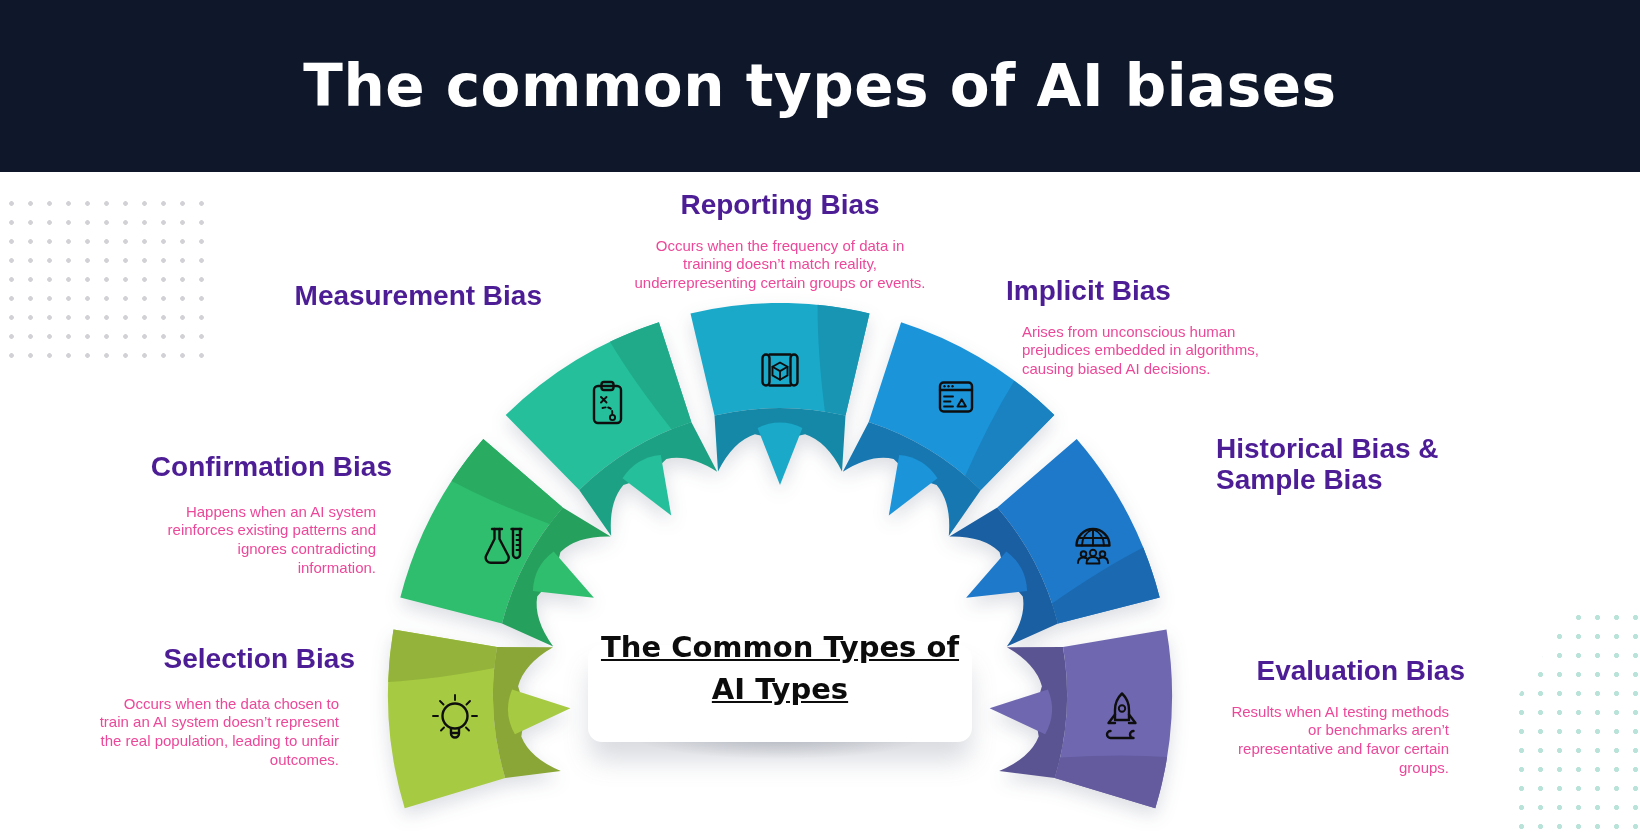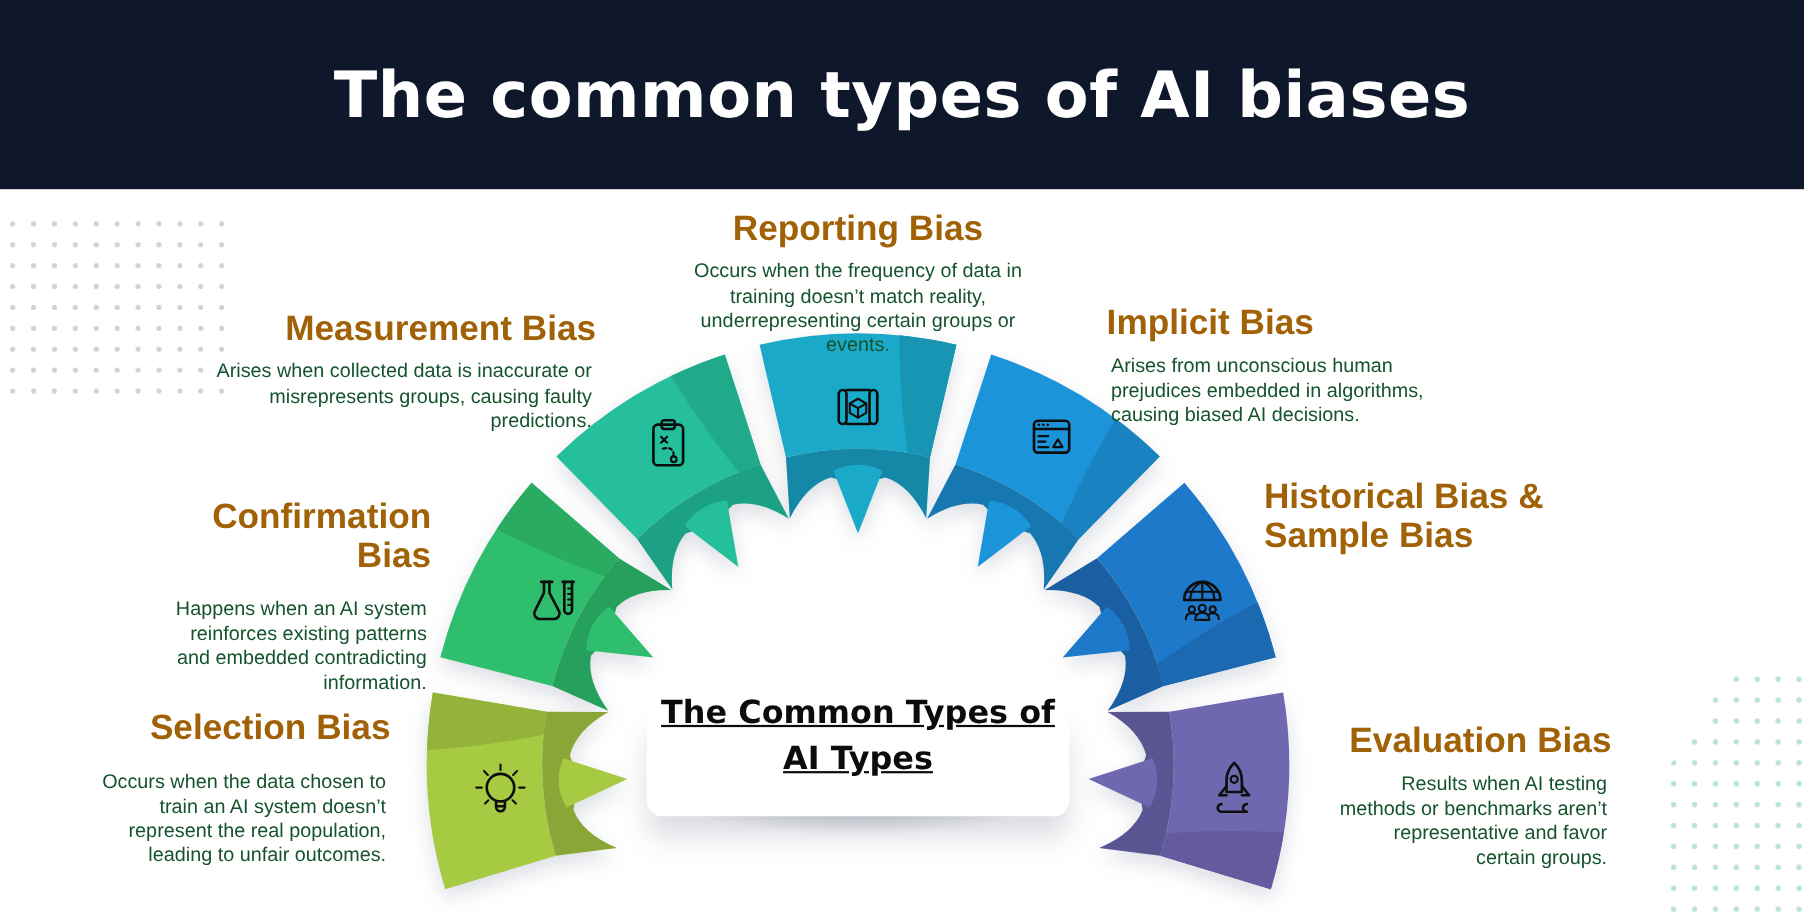--- a/index.html
+++ b/index.html
@@ -28,31 +28,31 @@
   .center-shadow{position:absolute;left:572px;top:703px;width:416px;height:82px;
      background:radial-gradient(ellipse 50% 42% at 50% 38%,rgba(70,75,95,0.30),rgba(70,75,95,0) 72%);}
   .center-card{position:absolute;left:588px;top:645px;width:384px;height:97px;background:#ffffff;
      border-radius:14px;box-shadow:0 20px 26px -2px rgba(105,110,130,0.25);}
   .center-title{position:absolute;left:580px;top:626px;width:400px;text-align:center;
      font-size:29px;font-weight:bold;color:#0c0c0c;line-height:42px;
      font-family:"DejaVu Sans","Liberation Sans",sans-serif;text-decoration:underline;}
 
   
   .block{position:absolute;}
-  .block h2{margin:0 0 10px 0;font-size:32px;font-weight:bold;color:#a16207;line-height:1.1;}
-  .block p{margin:4px;font-size:18px;color:#14532d;line-height:1.24;}
+  .block h2{margin:0 0 10px 0;font-size:28px;font-weight:bold;color:#4c1d95;line-height:1.1;}
+  .block p{margin:16px;font-size:15px;color:#ec4899;line-height:1.24;}
   .block.gap-lg h2{margin-bottom:20px;}
   .ta-r{text-align:right;}
   .ta-c{text-align:center;}
 
   #blk-measurement{left:182px;top:281px;width:360px;}
   #blk-reporting{left:618px;top:190px;width:324px;}
   #blk-implicit{left:1006px;top:276px;width:302px;}
   #blk-confirmation{left:142px;top:452px;width:250px;}
-  #blk-historical{left:1149px;top:434px;width:282px;}
+  #blk-historical{left:1216px;top:434px;width:282px;}
   #blk-selection{left:83px;top:644px;width:272px;}
   #blk-evaluation{left:1205px;top:656px;width:260px;text-align:right;}
 
   
   .icon{position:absolute;width:64px;height:64px;}
   .icon svg{width:64px;height:64px;}
   .icon path,.icon rect,.icon circle{fill:none;stroke:#0e0e0e;stroke-width:2.4;
        stroke-linecap:round;stroke-linejoin:round;}
   .icon .fill{fill:#0e0e0e;stroke:none;}
   .icon .thin{stroke-width:1.9;}
@@ -188,25 +188,24 @@
       <path d="M20.5 54 h23 M20.5 47 a3.5 3.5 0 1 0 0 7 M43.5 54 a3.5 3.5 0 1 1 0 -7"></path>
     </svg>
   </div>
 
   <div class="block ta-r gap-lg" id="blk-selection">
     <h2>Selection Bias</h2>
     <p>Occurs when the data chosen to train an AI system doesn’t represent the real population, leading to unfair outcomes.</p>
   </div>
   <div class="block ta-r gap-lg" id="blk-confirmation">
     <h2>Confirmation Bias</h2>
-    <p>Happens when an AI system reinforces existing patterns and embedded contradicting information.</p>
+    <p>Happens when an AI system reinforces existing patterns and ignores contradicting information.</p>
   </div>
   <div class="block ta-r" id="blk-measurement">
     <h2>Measurement Bias</h2>
-    <p>Arises when collected data is inaccurate or misrepresents groups, causing faulty predictions.</p>
   </div>
   <div class="block ta-c" id="blk-reporting">
     <h2>Reporting Bias</h2>
     <p>Occurs when the frequency of data in training doesn’t match reality, underrepresenting certain groups or events.</p>
   </div>
   <div class="block" id="blk-implicit">
     <h2>Implicit Bias</h2>
     <p>Arises from unconscious human prejudices embedded in algorithms, causing biased AI decisions.</p>
   </div>
   <div class="block" id="blk-historical">

